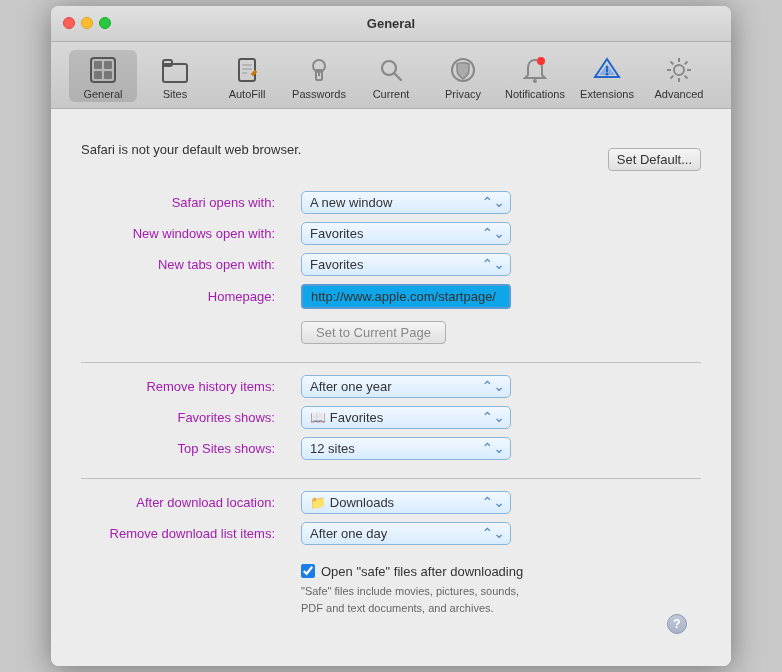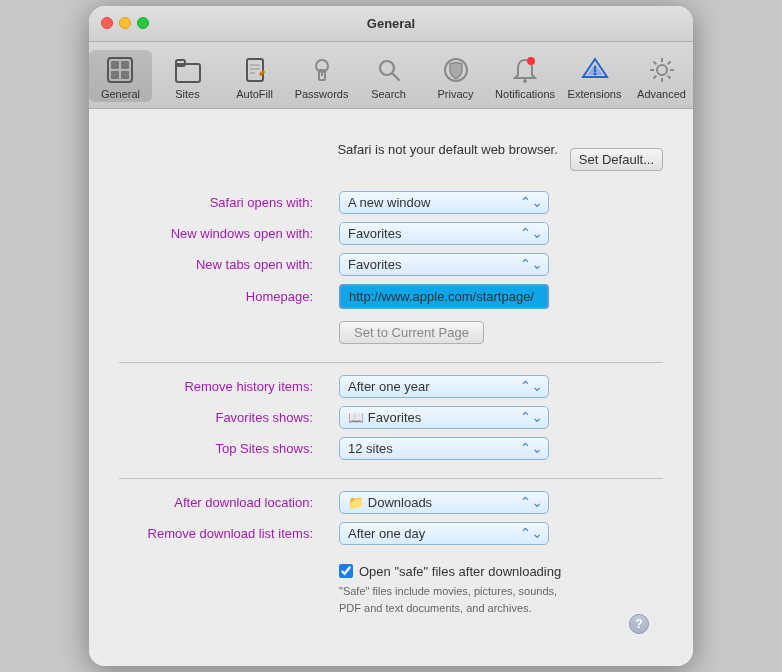--- a/index.html
+++ b/index.html
@@ -7,23 +7,23 @@
       background: #c8c8c8;
       font-family: -apple-system, "Helvetica Neue", Arial, sans-serif;
       font-size: 13px;
       display: flex;
       justify-content: center;
       align-items: center;
       width: 782px;
       height: 672px;
     }
     .window {
-      width: 604px;
+      width: 680px;
       background: #ececec;
-      border-radius: 16px;
+      border-radius: 8px;
       box-shadow: 0 4px 30px rgba(0,0,0,0.4);
       overflow: hidden;
     }
     .titlebar {
       background: linear-gradient(to bottom, #e0e0e0, #d0d0d0);
       height: 36px;
       display: flex;
       align-items: center;
       padding: 0 12px;
       border-bottom: 1px solid #b0b0b0;
@@ -83,21 +83,21 @@
       color: #333;
       text-align: center;
     }
     .content {
       padding: 20px 30px 20px;
       background: #ececec;
     }
     .default-notice {
       display: flex;
       align-items: center;
-      justify-content: flex-end;
+      justify-content: space-between;
       gap: 12px;
       margin-bottom: 20px;
     }
     .default-notice-text {
       font-size: 13px;
       color: #333;
     }
     .default-btn {
       background: linear-gradient(to bottom, #f5f5f5, #e0e0e0);
       border: 1px solid #b0b0b0;
@@ -288,21 +288,21 @@
       </div>
       <span class="toolbar-label">Passwords</span>
     </div>
     <div class="toolbar-item">
       <div class="toolbar-icon">
         <svg width="28" height="28" viewBox="0 0 28 28">
           <circle cx="12" cy="12" r="7" fill="none" stroke="#888" stroke-width="2.2"></circle>
           <line x1="17.5" y1="17.5" x2="24" y2="24" stroke="#888" stroke-width="2.2" stroke-linecap="round"></line>
         </svg>
       </div>
-      <span class="toolbar-label">Search</span>
+      <span class="toolbar-label">Current</span>
     </div>
     <div class="toolbar-item">
       <div class="toolbar-icon">
         <svg width="28" height="28" viewBox="0 0 28 28">
           <circle cx="14" cy="14" r="11" fill="none" stroke="#888" stroke-width="2"></circle>
           <path d="M8 8 C8 8 14 5 20 8 L20 14 C20 19 14 23 14 23 C14 23 8 19 8 14 Z" fill="#aaa" stroke="#888" stroke-width="1.5"></path>
         </svg>
       </div>
       <span class="toolbar-label">Privacy</span>
     </div>

